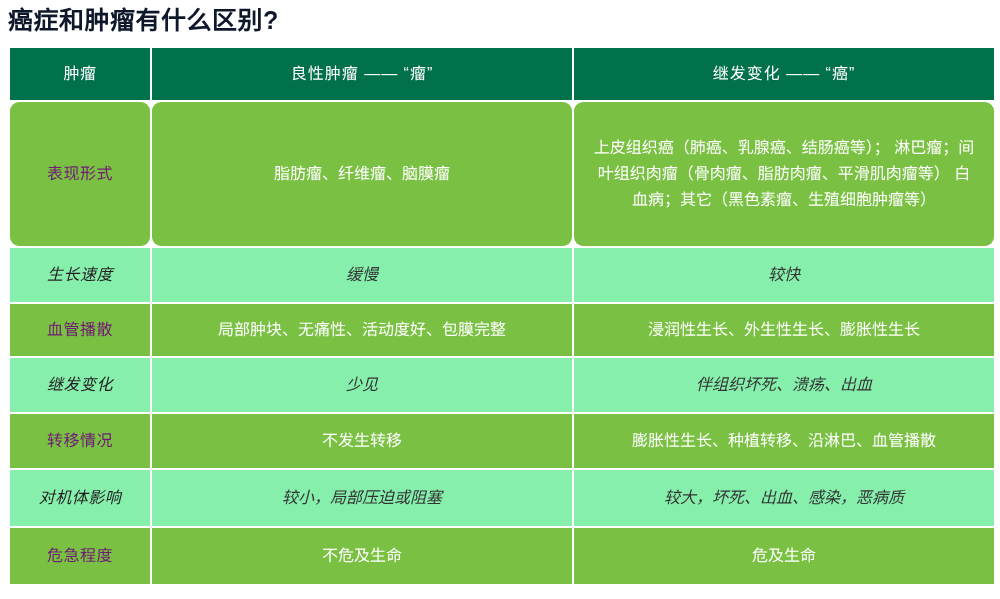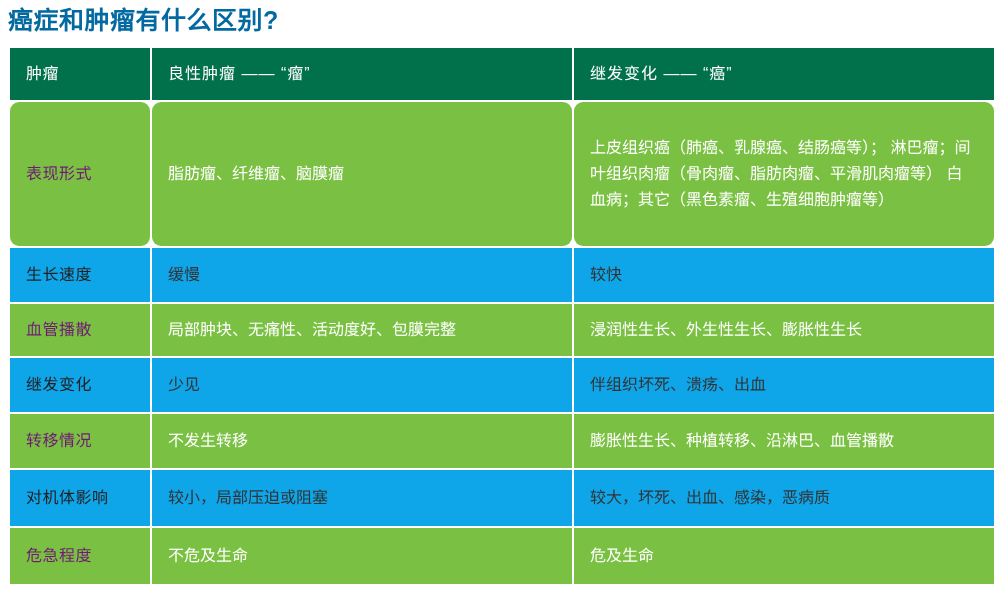--- a/index.html
+++ b/index.html
@@ -25,21 +25,21 @@
 
   
   .title {
     position: absolute;
     left: 8px;
     top: 2px;
     width: 960px;
     font-size: 25px;
     line-height: 36px;
     font-weight: bold;
-    color: #0369a1;
+    color: #0f172a;
     letter-spacing: 0.5px;
     white-space: nowrap;
   }
 
   
   .table-wrap {
     position: absolute;
     left: 8px;
     top: 46px;
     width: 984px;
@@ -51,20 +51,21 @@
     table-layout: fixed;
     background: #ffffff;
   }
   table.cmp col.c1 { width: 140px; }
   table.cmp col.c2 { width: 420px; }
   table.cmp col.c3 { width: 420px; }
 
   table.cmp td, table.cmp th {
     padding: 6px 16px;
     vertical-align: middle;
+    text-align: center;
     font-size: 16px;
     line-height: 26px;
     font-weight: normal;
     border: 0;
   }
 
   
   .row-head td {
     background: #00714a;
     color: #ffffff;
@@ -73,22 +74,23 @@
     height: 40px;
     letter-spacing: 1px;
   }
 
   
   .row-green td {
     background: #7ac143;
     color: #ffffff;
   }
   .row-white td {
-    background: #0ea5e9;
+    background: #86efac;
     color: #333333;
+    font-style: italic;
   }
   .row-white td.label {
     color: #231f20;
   }
 
   td.label {
     font-weight: bold;
     font-size: 17px;
     letter-spacing: 0.5px;
   }

